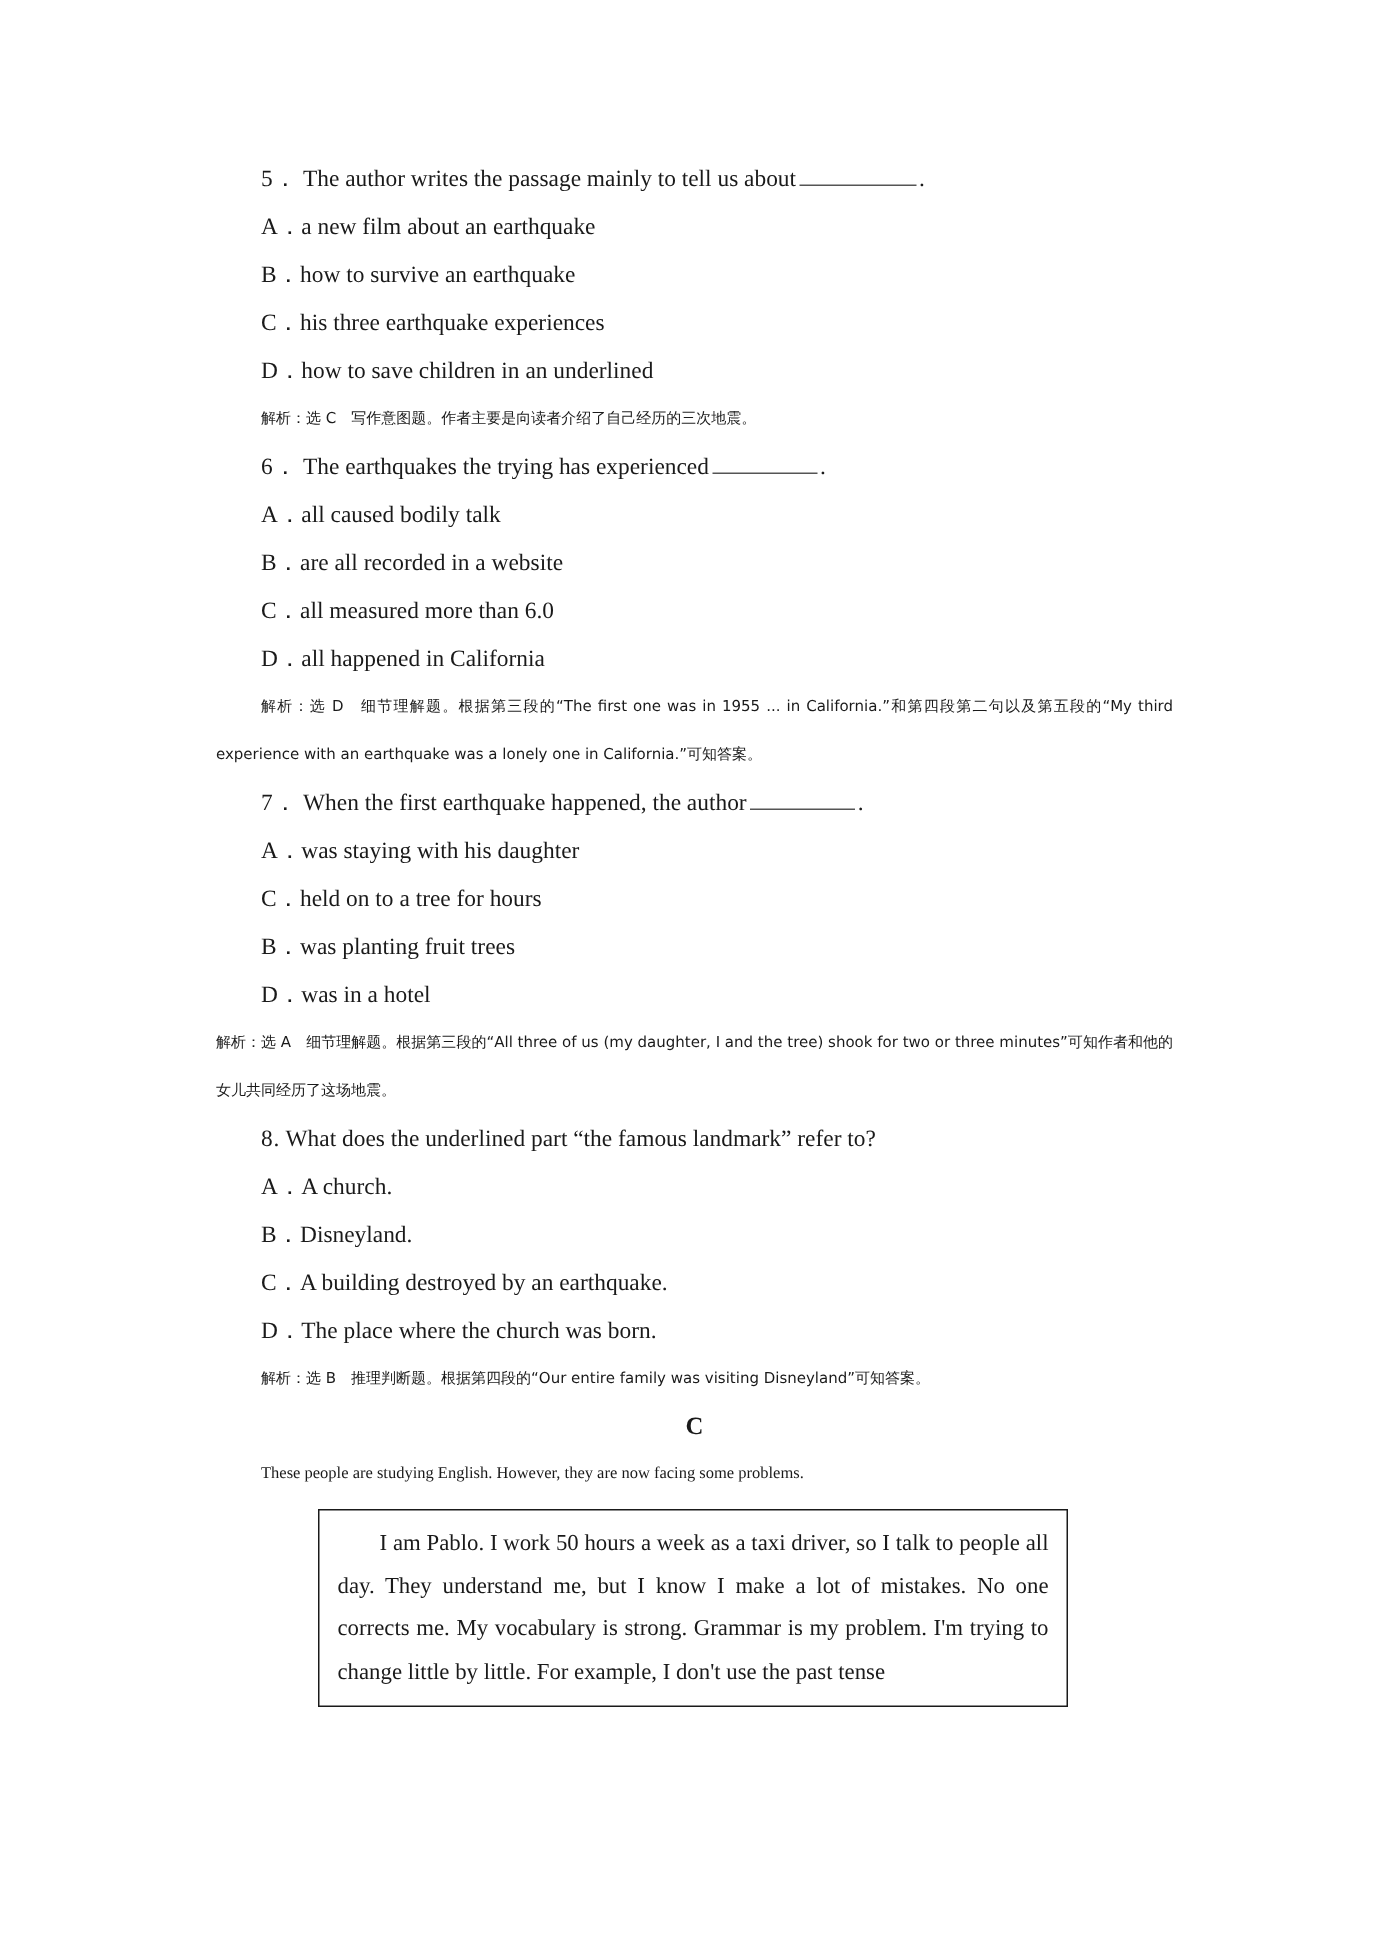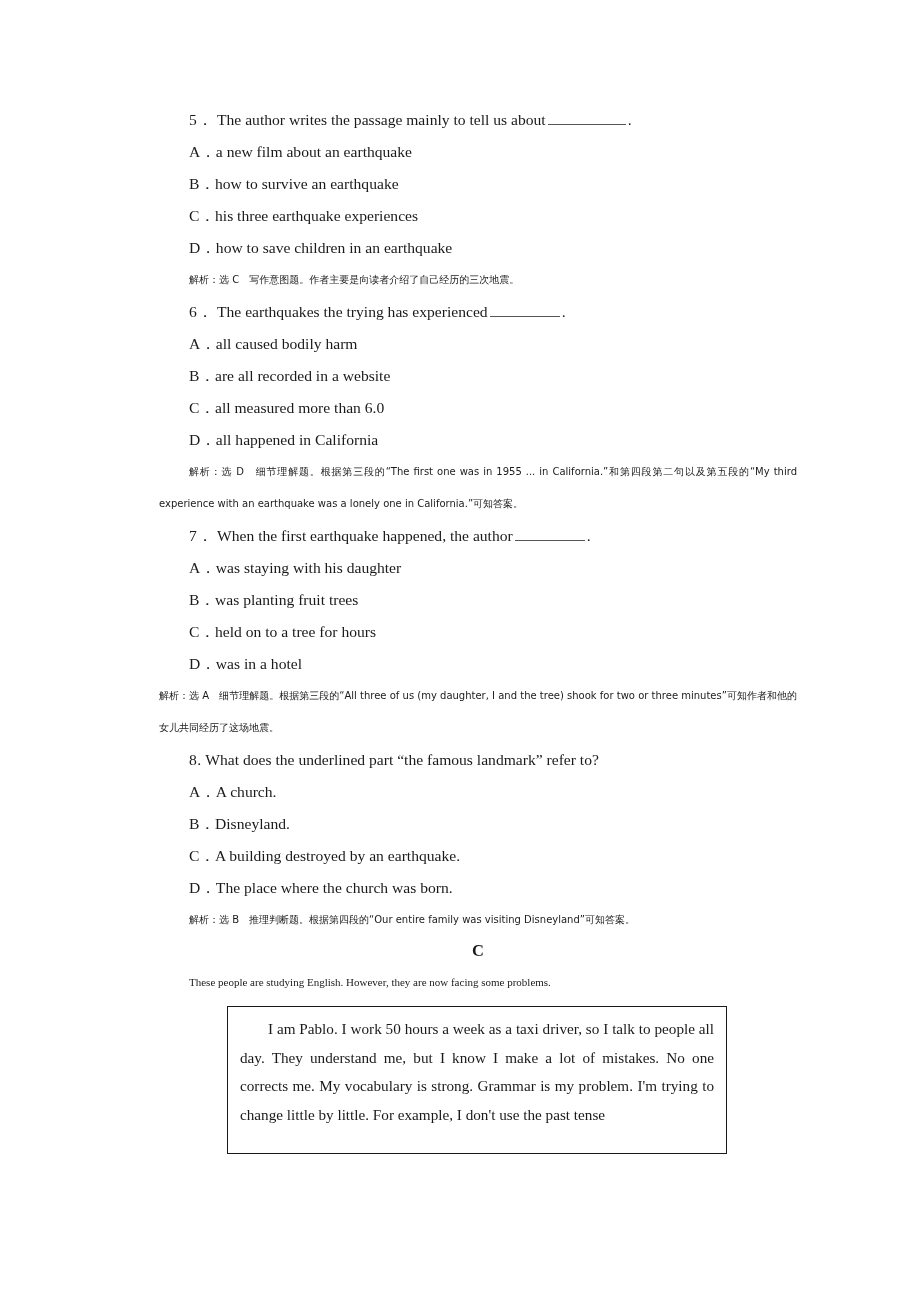--- a/index.html
+++ b/index.html
@@ -10,21 +10,21 @@
   body {
     width: 920px;
     height: 1302px;
     position: relative;
     font-family: "Liberation Serif", "DejaVu Serif", serif;
     color: #1a1a1a;
     overflow: hidden;
   }
   .page {
     position: absolute;
-    left: 159px;
+    left: 144px;
     top: 0;
     width: 638px;   
     height: 923px;
   }
   
   .indent {
     padding-left: 30px;
   }
   .qline, .optline, .expl, .introline {
     margin: 0;
@@ -82,21 +82,21 @@
     font-size: 11px;
     line-height: 32px;
     text-indent: 30px;
   }
   
   .passage-box {
     margin: 8px 0 0 68px;
     width: 500px;
     box-sizing: border-box;
     border: 1px solid #1a1a1a;
-    padding: 8px 12px 24px 12px;
+    padding: 8px 12px 8px 12px;
   }
   .passage-box p {
     margin: 0;
     font-size: 15.2px;
     line-height: 28.5px;
     text-align: justify;
     text-justify: inter-word;
     text-indent: 28px;
   }
   .spacer-top { height: 104px; }
@@ -116,32 +116,32 @@
     <div class="optline indent">
       <span class="optlabel">A．</span><span>a new film about an earthquake</span>
     </div>
     <div class="optline indent">
       <span class="optlabel">B．</span><span>how to survive an earthquake</span>
     </div>
     <div class="optline indent">
       <span class="optlabel">C．</span><span>his three earthquake experiences</span>
     </div>
     <div class="optline indent">
-      <span class="optlabel">D．</span><span>how to save children in an earthquake</span>
+      <span class="optlabel">D．</span><span>how to save children in an underlined</span>
     </div>
     <div class="expl cn">解析：选 C　写作意图题。作者主要是向读者介绍了自己经历的三次地震。</div>
   </div>
 
   <div>
     <div class="qline indent">
       <span class="num">6．</span>
       <span>The earthquakes the trying has experienced</span><span class="blank short"></span><span>.</span>
     </div>
     <div class="optline indent">
-      <span class="optlabel">A．</span><span>all caused bodily harm</span>
+      <span class="optlabel">A．</span><span>all caused bodily talk</span>
     </div>
     <div class="optline indent">
       <span class="optlabel">B．</span><span>are all recorded in a website</span>
     </div>
     <div class="optline indent">
       <span class="optlabel">C．</span><span>all measured more than 6.0</span>
     </div>
     <div class="optline indent">
       <span class="optlabel">D．</span><span>all happened in California</span>
     </div>
@@ -150,24 +150,24 @@
 
   <div>
     <div class="qline indent">
       <span class="num">7．</span>
       <span>When the first earthquake happened, the author</span><span class="blank short"></span><span>.</span>
     </div>
     <div class="optline indent">
       <span class="optlabel">A．</span><span>was staying with his daughter</span>
     </div>
     <div class="optline indent">
+      <span class="optlabel">C．</span><span>held on to a tree for hours</span>
+    </div>
+    <div class="optline indent">
       <span class="optlabel">B．</span><span>was planting fruit trees</span>
-    </div>
-    <div class="optline indent">
-      <span class="optlabel">C．</span><span>held on to a tree for hours</span>
     </div>
     <div class="optline indent">
       <span class="optlabel">D．</span><span>was in a hotel</span>
     </div>
     <div class="expl cn noindent">解析：选 A　细节理解题。根据第三段的“All three of us (my daughter, I and the tree) shook for two or three minutes”可知作者和他的女儿共同经历了这场地震。</div>
   </div>
 
   <div>
     <div class="qline indent">
       <span class="num">8.</span>

